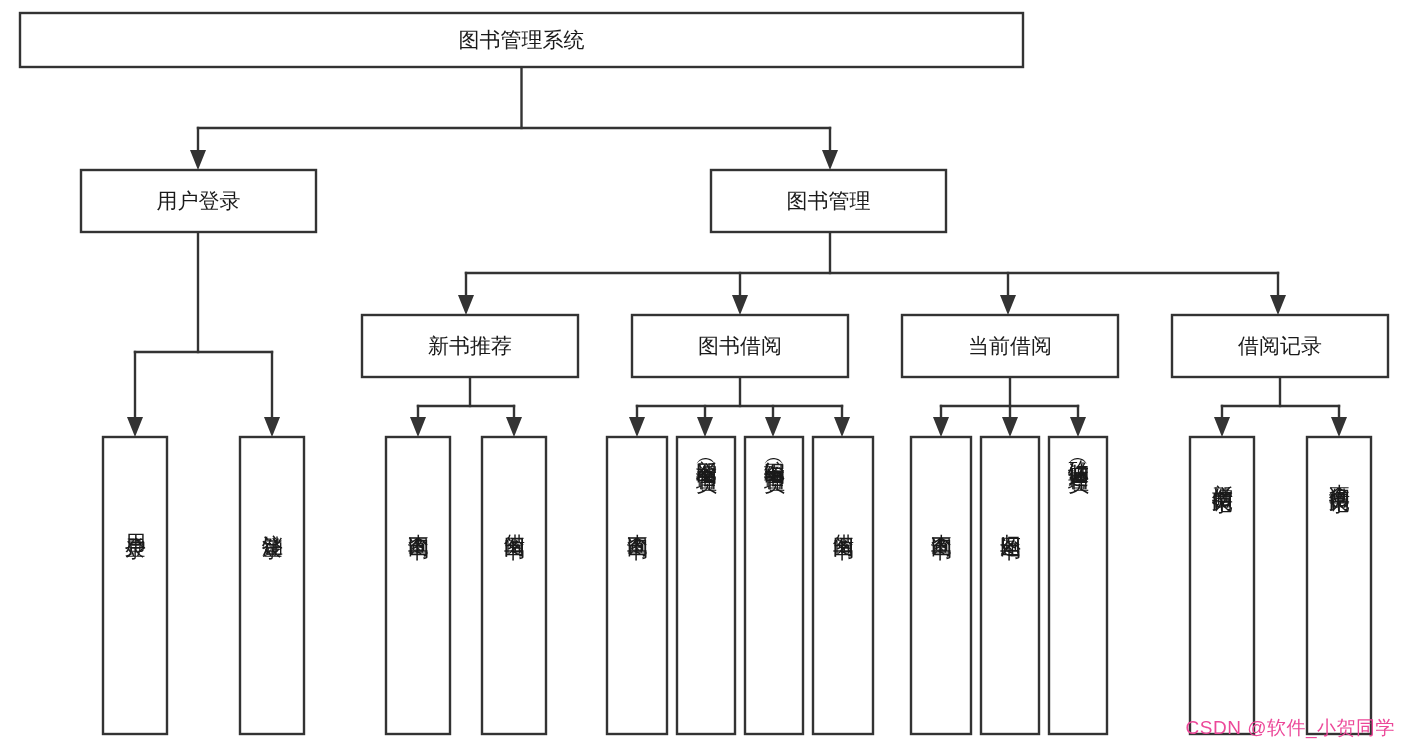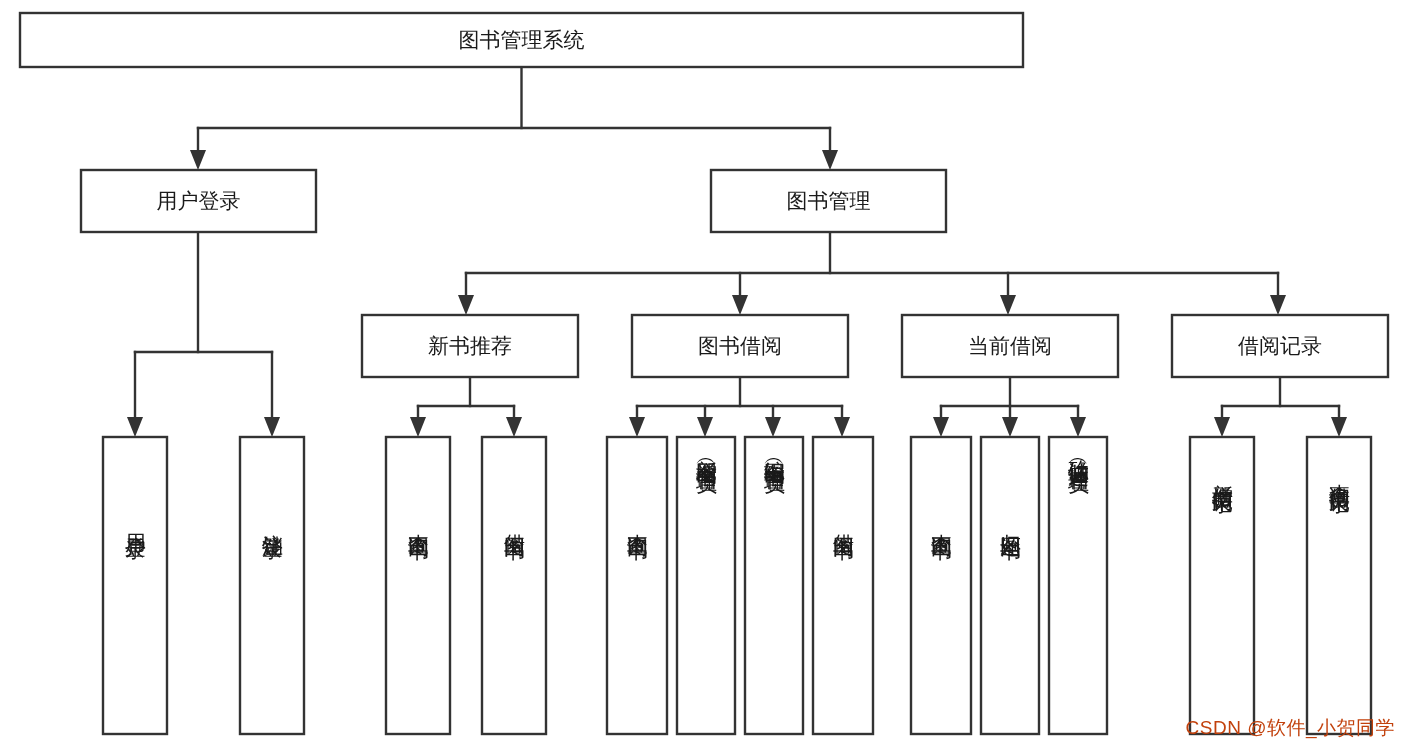--- a/index.html
+++ b/index.html
@@ -63,21 +63,21 @@
     color: #1a1a1a;
     letter-spacing: 2px;
     white-space: nowrap;
   }
   .watermark {
     position: absolute;
     right: 10px;
     bottom: 6px;
     font-family: "Liberation Sans", "DejaVu Sans", sans-serif;
     font-size: 19px;
-    color: #c2410c;
+    color: #ec4899;
     letter-spacing: 0.5px;
     white-space: nowrap;
   }
 </style>
 </head>
 <body>
 
 <div id="diagram-root">
 
   <svg class="diagram-canvas" viewBox="0 0 1405 747">

